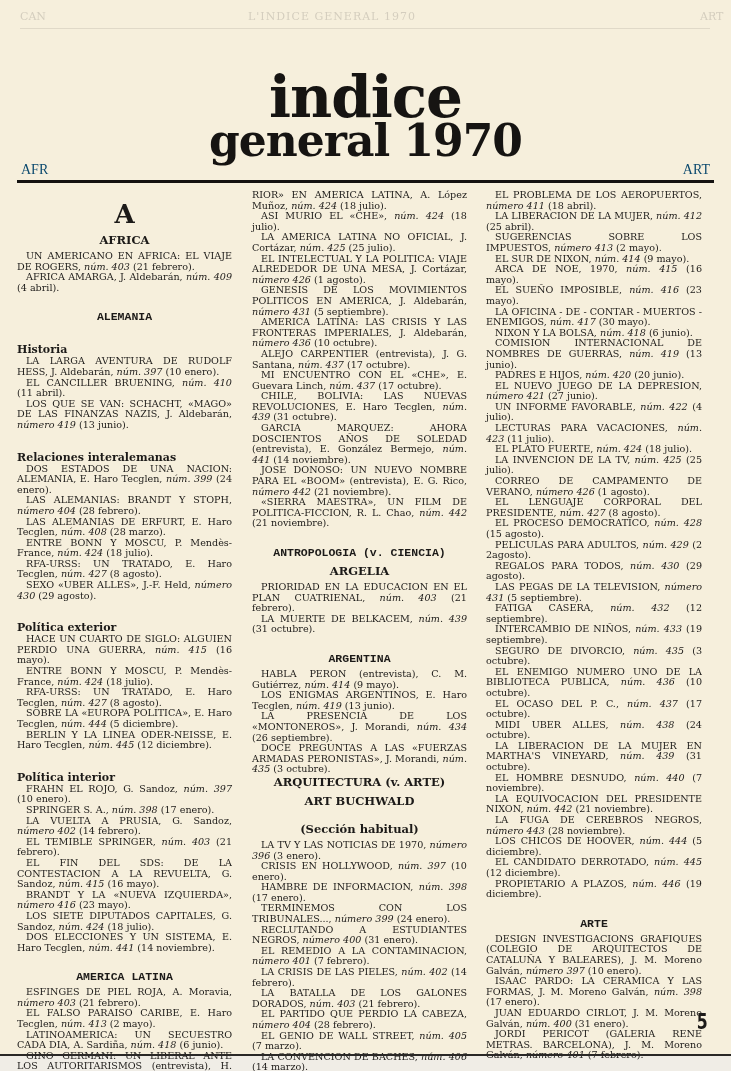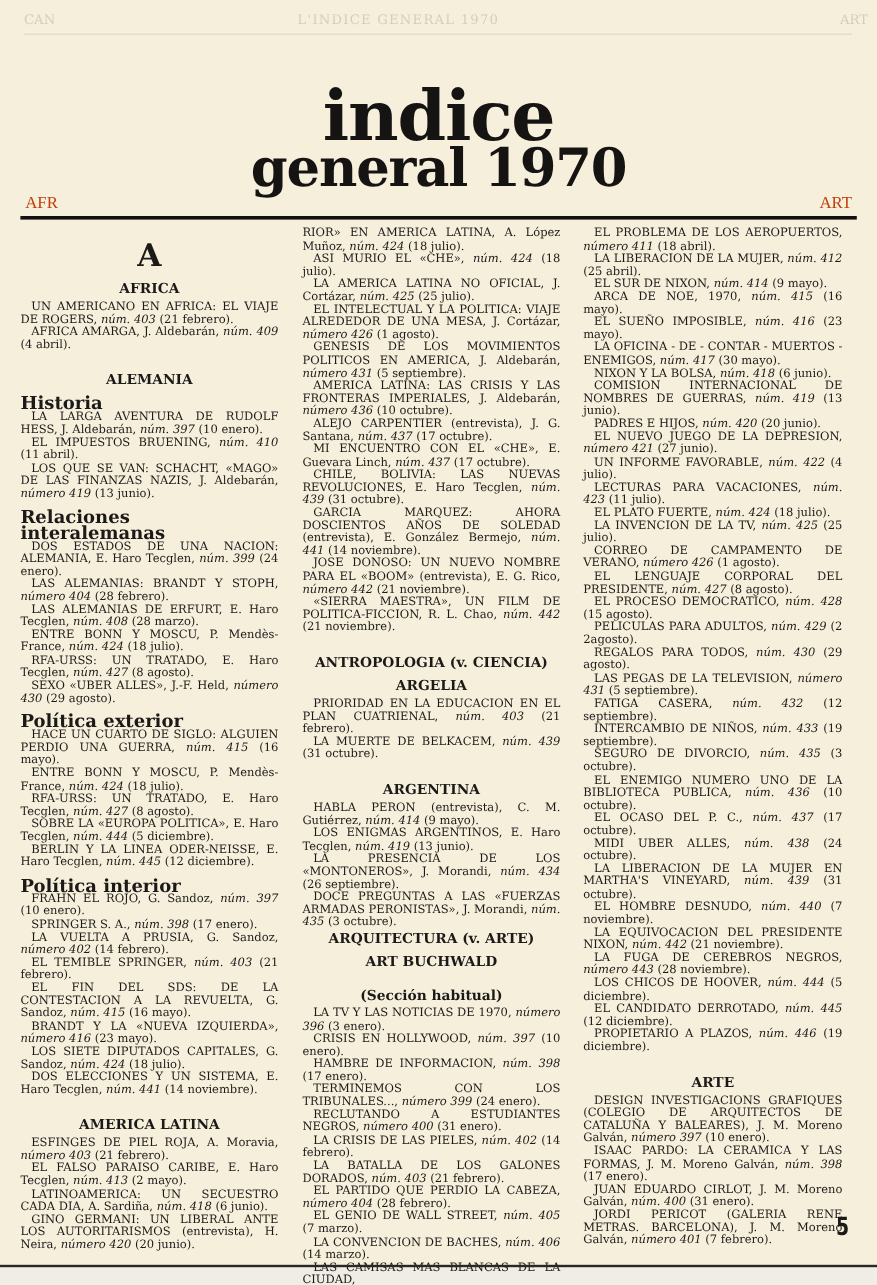--- a/index.html
+++ b/index.html
@@ -27,21 +27,21 @@
   .masthead {
     position: absolute; left: 0; top: 56px; width: 731px; text-align: center;
   }
   .masthead .t1, .masthead .t2 {
     font-family: "DejaVu Serif", serif; font-weight: bold; color: #161412;
     line-height: 1; letter-spacing: -1px;
   }
   .masthead .t1 { font-size: 58px; position: absolute; left: 0; width: 731px; top: 12px; }
   .masthead .t2 { font-size: 44px; position: absolute; left: 0; width: 731px; top: 63px; }
   .range-left, .range-right {
-    position: absolute; top: 162px; font-size: 14px; color: #c2410c;
+    position: absolute; top: 162px; font-size: 14px; color: #0c4a6e;
     font-family: "Liberation Serif", serif;
   }
   .range-left { left: 21px; }
   .range-right { right: 21px; }
   .top-rule {
     position: absolute; left: 17px; top: 180px; width: 697px; height: 3px; background: #141210;
   }
   .col {
     position: absolute; top: 194px; font-size: 9.6px; line-height: 10.6px;
     text-align: justify;
@@ -49,23 +49,23 @@
   .col1 { left: 17px; width: 215px; top: 200px; }
   .col2 { left: 252px; width: 215px; top: 190px; }
   .col3 { left: 486px; width: 216px; top: 190px; }
   .big-letter {
     text-align: center; font-size: 26px; font-weight: bold; line-height: 28px; margin: 0 0 4px;
   }
   .section-title {
     text-align: center; font-weight: bold; font-size: 11.5px; line-height: 13px;
     margin: 6px 0 4px;
   }
-  .section-title.spaced { margin-top: 17px; }
+  .section-title.spaced { margin-top: 17px; font-family: Liberation Mono, monospace; }
   .subsection {
-    font-weight: bold; font-size: 15px; line-height: 13px; margin: 7px 0 0;
+    font-weight: bold; font-size: 11px; line-height: 13px; margin: 20px 0 0;
   }
   .entry { text-indent: 9px; margin: 0; hyphens: manual; }
   .entry .num { font-style: italic; }
   .page-number {
     position: absolute; right: 23px; top: 1010px; font-size: 21px; font-weight: bold;
     font-family: "DejaVu Sans", sans-serif; transform: scaleX(.75); transform-origin: right;
   }
 </style>
 </head>
 <body>
@@ -91,21 +91,21 @@
     <div class="section-title">AFRICA</div>
     <div>
         <p class="entry"><span>UN AMERICANO EN AFRICA: EL VIAJE DE ROGERS, </span><span class="num">núm. 403</span><span> (21 febrero).</span></p>
         <p class="entry"><span>AFRICA AMARGA, J. Aldebarán, </span><span class="num">núm. 409</span><span> (4 abril).</span></p>
       </div>
 
     <div class="section-title spaced">ALEMANIA</div>
     <div class="subsection">Historia</div>
     <div>
         <p class="entry"><span>LA LARGA AVENTURA DE RUDOLF HESS, J. Aldebarán, </span><span class="num">núm. 397</span><span> (10 enero).</span></p>
-        <p class="entry"><span>EL IMPUESTOS BRUENING, </span><span class="num">núm. 410</span><span> (11 abril).</span></p>
+        <p class="entry"><span>EL CANCILLER BRUENING, </span><span class="num">núm. 410</span><span> (11 abril).</span></p>
         <p class="entry"><span>LOS QUE SE VAN: SCHACHT, «MAGO» DE LAS FINANZAS NAZIS, J. Aldebarán, </span><span class="num">número 419</span><span> (13 junio).</span></p>
       </div>
     <div class="subsection">Relaciones interalemanas</div>
     <div>
         <p class="entry"><span>DOS ESTADOS DE UNA NACION: ALEMANIA, E. Haro Tecglen, </span><span class="num">núm. 399</span><span> (24 enero).</span></p>
         <p class="entry"><span>LAS ALEMANIAS: BRANDT Y STOPH, </span><span class="num">número 404</span><span> (28 febrero).</span></p>
         <p class="entry"><span>LAS ALEMANIAS DE ERFURT, E. Haro Tecglen, </span><span class="num">núm. 408</span><span> (28 marzo).</span></p>
         <p class="entry"><span>ENTRE BONN Y MOSCU, P. Mendès-France, </span><span class="num">núm. 424</span><span> (18 julio).</span></p>
         <p class="entry"><span>RFA-URSS: UN TRATADO, E. Haro Tecglen, </span><span class="num">núm. 427</span><span> (8 agosto).</span></p>
       </div>
@@ -172,33 +172,35 @@
       </div>
     <div class="section-title" style="margin-top:1px">ARQUITECTURA (v. ARTE)</div>
     <div class="section-title" style="margin-bottom:0">ART BUCHWALD</div>
     <div class="section-title" style="margin-top:15px">(Sección habitual)</div>
     <div>
         <p class="entry"><span>LA TV Y LAS NOTICIAS DE 1970, </span><span class="num">número 396</span><span> (3 enero).</span></p>
         <p class="entry"><span>CRISIS EN HOLLYWOOD, </span><span class="num">núm. 397</span><span> (10 enero).</span></p>
         <p class="entry"><span>HAMBRE DE INFORMACION, </span><span class="num">núm. 398</span><span> (17 enero).</span></p>
         <p class="entry"><span>TERMINEMOS CON LOS TRIBUNALES..., </span><span class="num">número 399</span><span> (24 enero).</span></p>
         <p class="entry"><span>RECLUTANDO A ESTUDIANTES NEGROS, </span><span class="num">número 400</span><span> (31 enero).</span></p>
+        <p class="entry"><span>EL REMEDIO A LA CONTAMINACION, </span><span class="num">número 401</span><span> (7 febrero).</span></p>
         <p class="entry"><span>LA CRISIS DE LAS PIELES, </span><span class="num">núm. 402</span><span> (14 febrero).</span></p>
         <p class="entry"><span>LA BATALLA DE LOS GALONES DORADOS, </span><span class="num">núm. 403</span><span> (21 febrero).</span></p>
         <p class="entry"><span>EL PARTIDO QUE PERDIO LA CABEZA, </span><span class="num">número 404</span><span> (28 febrero).</span></p>
         <p class="entry"><span>EL GENIO DE WALL STREET, </span><span class="num">núm. 405</span><span> (7 marzo).</span></p>
         <p class="entry"><span>LA CONVENCION DE BACHES, </span><span class="num">núm. 406</span><span> (14 marzo).</span></p>
         <p class="entry"><span>LAS CAMISAS MAS BLANCAS DE LA CIUDAD, </span></p>
       </div>
   </div>
 
   <div class="col col3">
     <div>
         <p class="entry"><span>EL PROBLEMA DE LOS AEROPUERTOS, </span><span class="num">número 411</span><span> (18 abril).</span></p>
         <p class="entry"><span>LA LIBERACION DE LA MUJER, </span><span class="num">núm. 412</span><span> (25 abril).</span></p>
+        <p class="entry"><span>SUGERENCIAS SOBRE LOS IMPUESTOS, </span><span class="num">número 413</span><span> (2 mayo).</span></p>
         <p class="entry"><span>EL SUR DE NIXON, </span><span class="num">núm. 414</span><span> (9 mayo).</span></p>
         <p class="entry"><span>ARCA DE NOE, 1970, </span><span class="num">núm. 415</span><span> (16 mayo).</span></p>
         <p class="entry"><span>EL SUEÑO IMPOSIBLE, </span><span class="num">núm. 416</span><span> (23 mayo).</span></p>
         <p class="entry"><span>LA OFICINA - DE - CONTAR - MUERTOS - ENEMIGOS, </span><span class="num">núm. 417</span><span> (30 mayo).</span></p>
         <p class="entry"><span>NIXON Y LA BOLSA, </span><span class="num">núm. 418</span><span> (6 junio).</span></p>
         <p class="entry"><span>COMISION INTERNACIONAL DE NOMBRES DE GUERRAS, </span><span class="num">núm. 419</span><span> (13 junio).</span></p>
         <p class="entry"><span>PADRES E HIJOS, </span><span class="num">núm. 420</span><span> (20 junio).</span></p>
         <p class="entry"><span>EL NUEVO JUEGO DE LA DEPRESION, </span><span class="num">número 421</span><span> (27 junio).</span></p>
         <p class="entry"><span>UN INFORME FAVORABLE, </span><span class="num">núm. 422</span><span> (4 julio).</span></p>
         <p class="entry"><span>LECTURAS PARA VACACIONES, </span><span class="num">núm. 423</span><span> (11 julio).</span></p>

